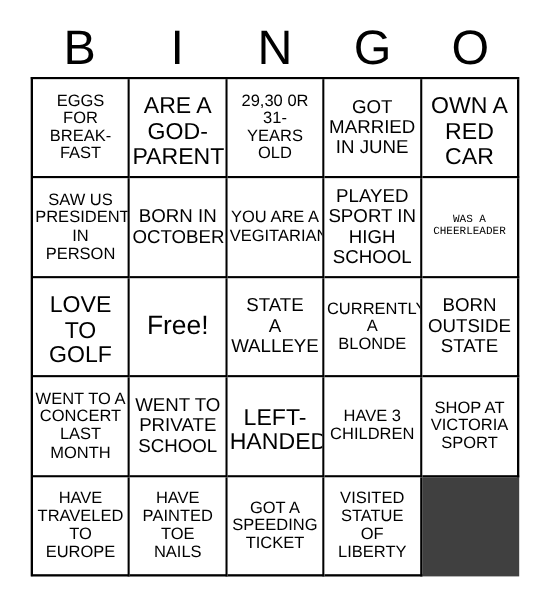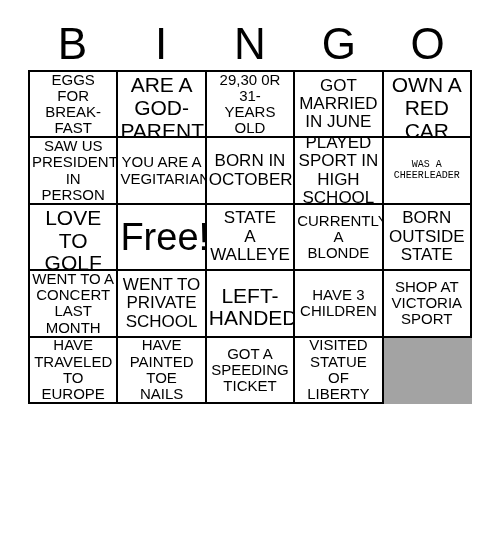--- a/index.html
+++ b/index.html
@@ -42,28 +42,28 @@
     color: #000000;
     user-select: none;
   }
 
   
   #grid {
     position: absolute;
     left: 28px;
     top: 70px;
     width: 444px;
-    height: 334px;
+    height: 454px;
     box-sizing: border-box;
     border-top: 2px solid #000000;
     border-left: 2px solid #000000;
     display: grid;
     grid-template-columns: repeat(5, 1fr);
     grid-template-rows: repeat(5, 1fr);
-    background: #a3a3a3;
+    background: #404040;
   }
 
   .cell {
     box-sizing: border-box;
     border-right: 2px solid #000000;
     border-bottom: 2px solid #000000;
     display: flex;
     align-items: center;
     justify-content: center;
     text-align: center;
@@ -73,21 +73,21 @@
   }
   .cell-text {
     display: block;
     width: 100%;
     line-height: 1.08;
     white-space: pre-line;
     color: #000000;
   }
 
   
-  .fs-xl   { font-size: 38px; line-height: 1.0; }
+  .fs-xl   { font-size: 24px; line-height: 1.0; }
   .fs-lg   { font-size: 21px; margin-top: 8px; }
   .fs-md   { font-size: 17px; text-align: center; }
   .fs-sm   { font-size: 15px; }
   .fs-xs   { font-size: 15px; }
   .fs-tiny { font-size: 10px; font-family: Liberation Mono, monospace; }
 </style>
 </head>
 <body>
 
 <div id="card">
@@ -127,26 +127,26 @@
         <span class="cell-text fs-lg">OWN A
 RED
 CAR</span>
       </div>
       <div class="cell">
         <span class="cell-text fs-xs">SAW US
 PRESIDENT
 IN PERSON</span>
       </div>
       <div class="cell">
+        <span class="cell-text fs-md">BORN IN
+OCTOBER</span>
+      </div>
+      <div class="cell">
         <span class="cell-text fs-xs">YOU ARE A
 VEGITARIAN</span>
-      </div>
-      <div class="cell">
-        <span class="cell-text fs-md">BORN IN
-OCTOBER</span>
       </div>
       <div class="cell">
         <span class="cell-text fs-md">PLAYED
 SPORT IN
 HIGH
 SCHOOL</span>
       </div>
       <div class="cell">
         <span class="cell-text fs-tiny">WAS A
 CHEERLEADER</span>

